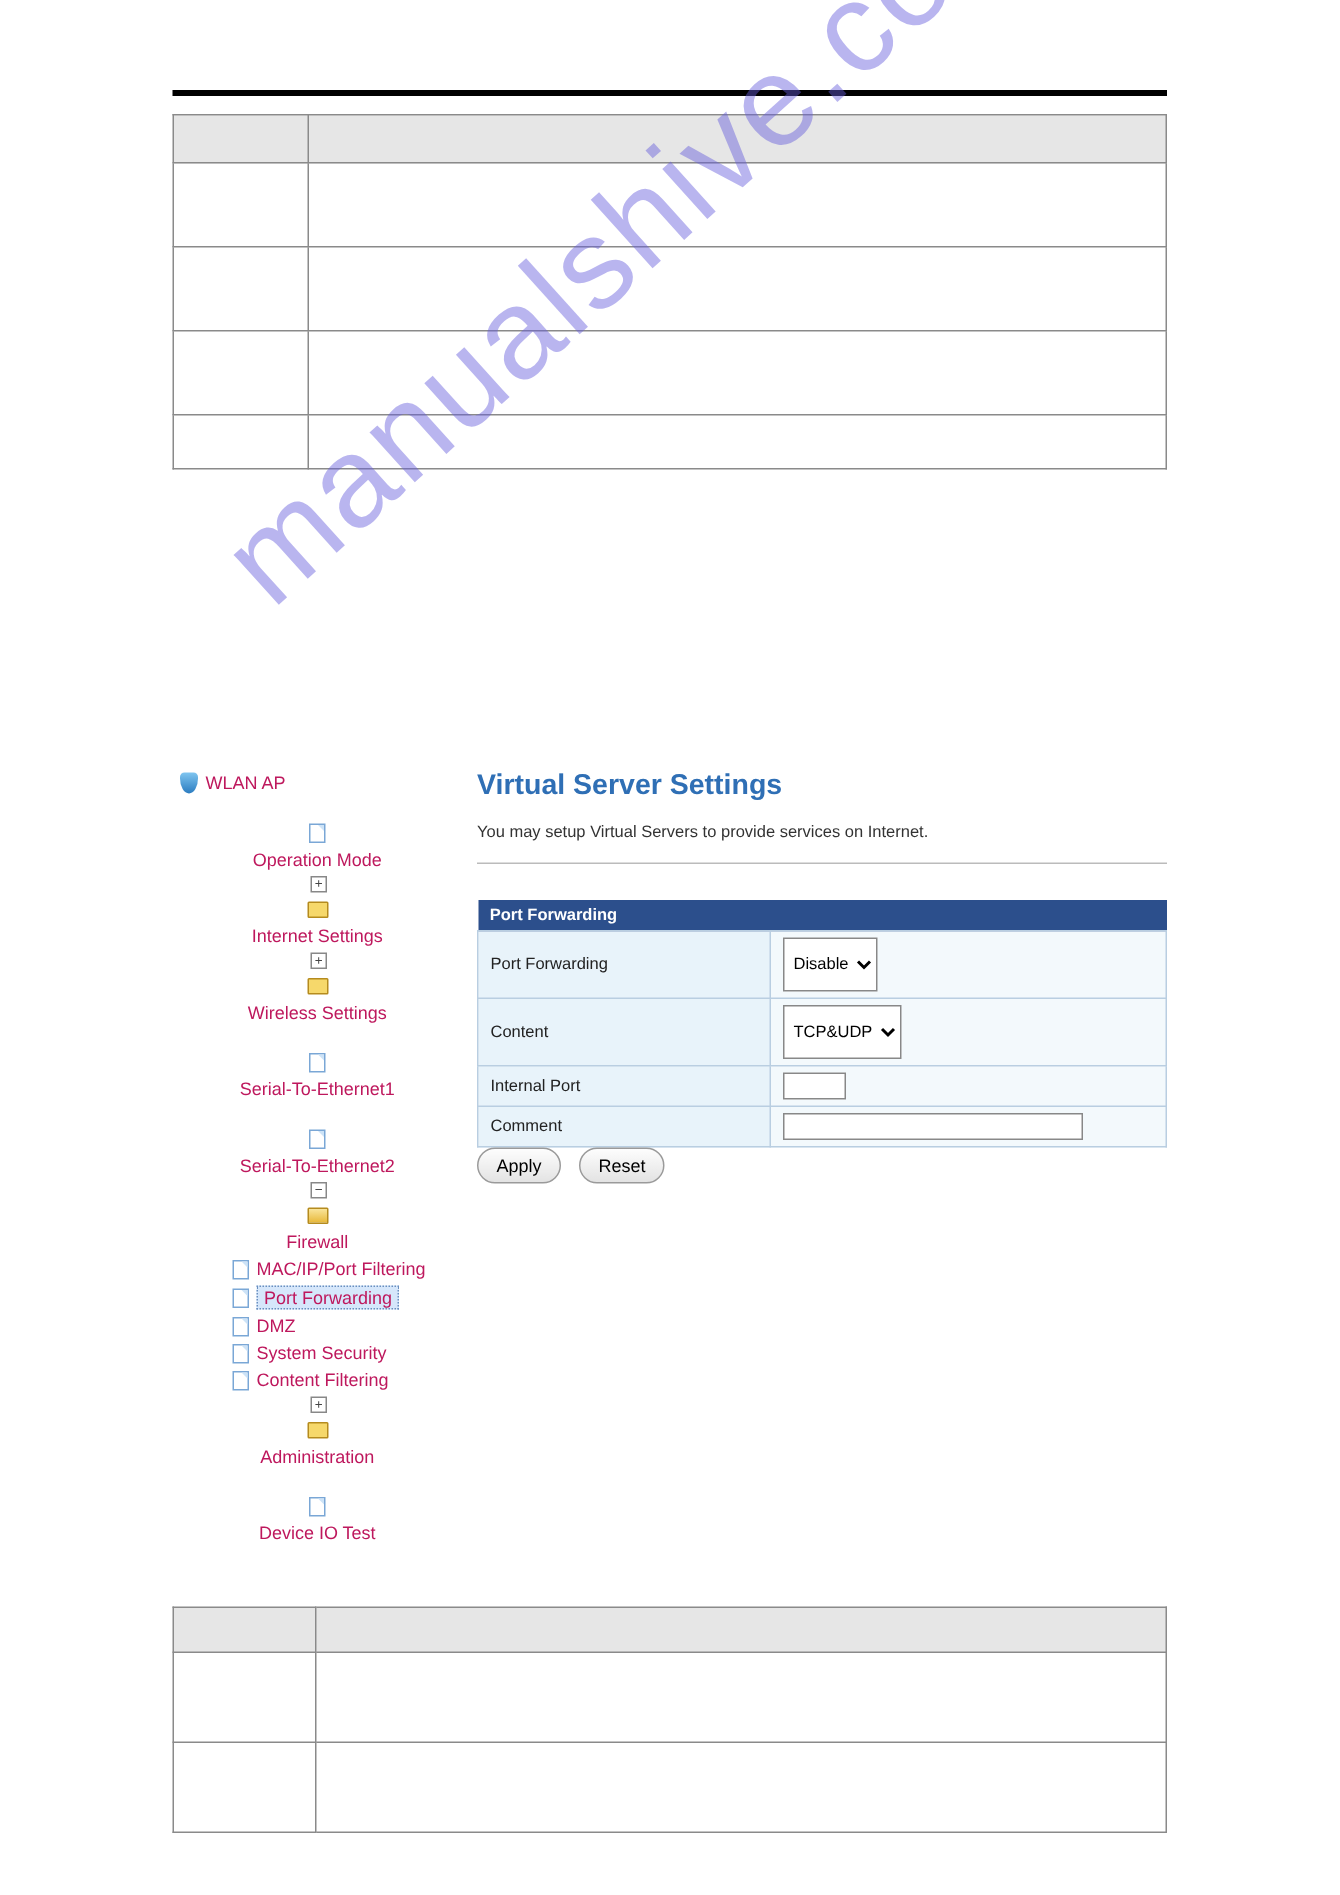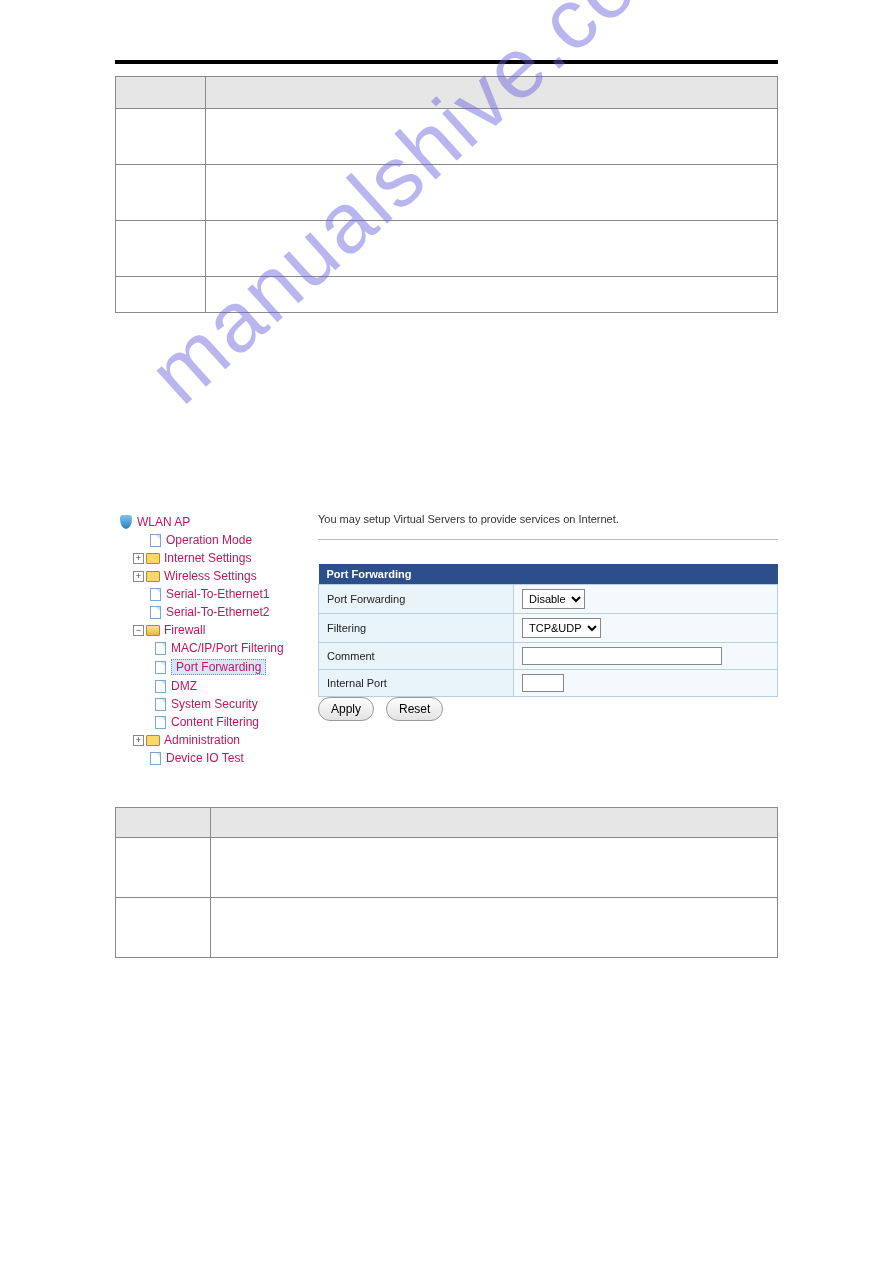--- a/index.html
+++ b/index.html
@@ -67,21 +67,21 @@
   .tree {
     width: 175px;
     padding-left: 4px;
   }
   .tree ul { list-style: none; }
   .tree li {
     padding: 2px 0 2px 0;
     white-space: nowrap;
   }
   .tree .node { display: flex; align-items: center; gap: 4px; }
-  .tree .indent1 { padding-left: 14px; }
+  .tree .indent1 { padding-left: 14px; flex-direction: column; }
   .tree .indent2 { padding-left: 34px; }
   .expander {
     display: inline-flex;
     width: 11px; height: 11px;
     border: 1px solid #888;
     align-items: center; justify-content: center;
     font-size: 9px; line-height: 1;
     color: #444;
     background: #fff;
     margin-right: -2px;
@@ -166,21 +166,21 @@
     width: 195px;
     background: #e8f3fa;
   }
   .sel, .txt {
     font-family: Tahoma, Arial, sans-serif;
     font-size: 11px;
     border: 1px solid #888;
     background: #fff;
     padding: 1px 2px;
   }
-  .sel { height: 20px; }
+  .sel { height: 36px; }
   .txt.sm { width: 42px; height: 18px; }
   .txt.md { width: 90px; height: 18px; }
   .txt.lg { width: 200px; height: 18px; }
   .note {
     font-size: 11px;
     color: #333;
     margin: 8px 0 18px 2px;
   }
   .btnrow { display: flex; gap: 12px; }
   .btn {
@@ -335,51 +335,52 @@
           <span class="no-exp"></span>
           <span class="ico">
               <span class="ico-page"></span>
             </span>
           <a>Device IO Test</a>
         </li>
       </ul>
     </div>
 
     <div class="content">
+      <h2>Virtual Server Settings</h2>
       <div class="desc">You may setup Virtual Servers to provide services on Internet.</div>
       <hr class="light">
 
       <table class="form">
         <tbody>
             <tr>
               <th class="hdr" colspan="2">Port Forwarding</th>
             </tr>
         <tr>
           <td class="lbl">Port Forwarding</td>
           <td>
             <select class="sel">
               <option>Disable</option>
             </select>
           </td>
         </tr>
         <tr>
-          <td class="lbl">Filtering</td>
+          <td class="lbl">Content</td>
           <td>
             <select class="sel">
               <option>TCP&amp;UDP</option>
             </select>
           </td>
         </tr>
         <tr>
+          <td class="lbl">Internal Port</td>
+          <td><input class="txt sm" type="text" style=""></td>
+        </tr>
+        <tr>
           <td class="lbl">Comment</td>
           <td><input class="txt lg" type="text" style=""></td>
-        </tr>
-        <tr>
-          <td class="lbl">Internal Port</td>
-          <td><input class="txt sm" type="text" style=""></td>
         </tr>
       </tbody>
         </table>
       <div class="btnrow">
         <button class="btn">Apply</button>
         <button class="btn">Reset</button>
       </div>
     </div>
   </div>
 

